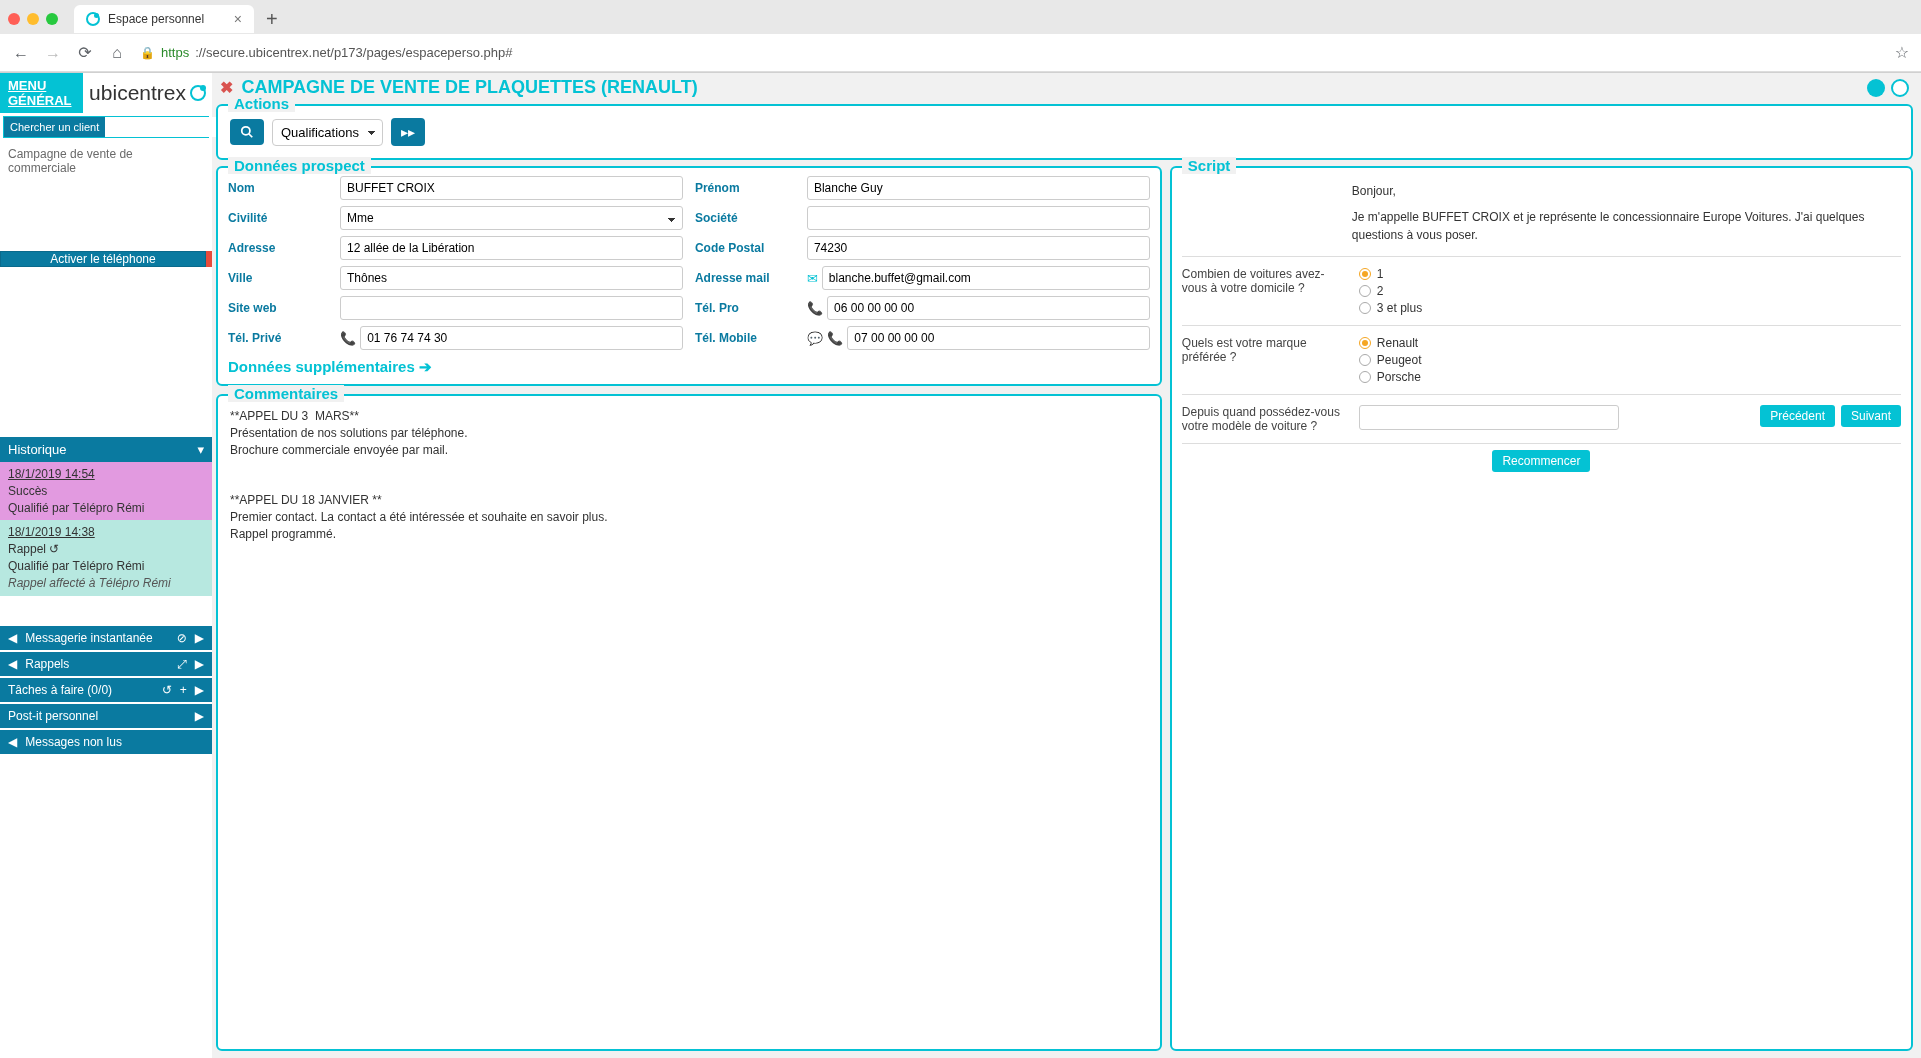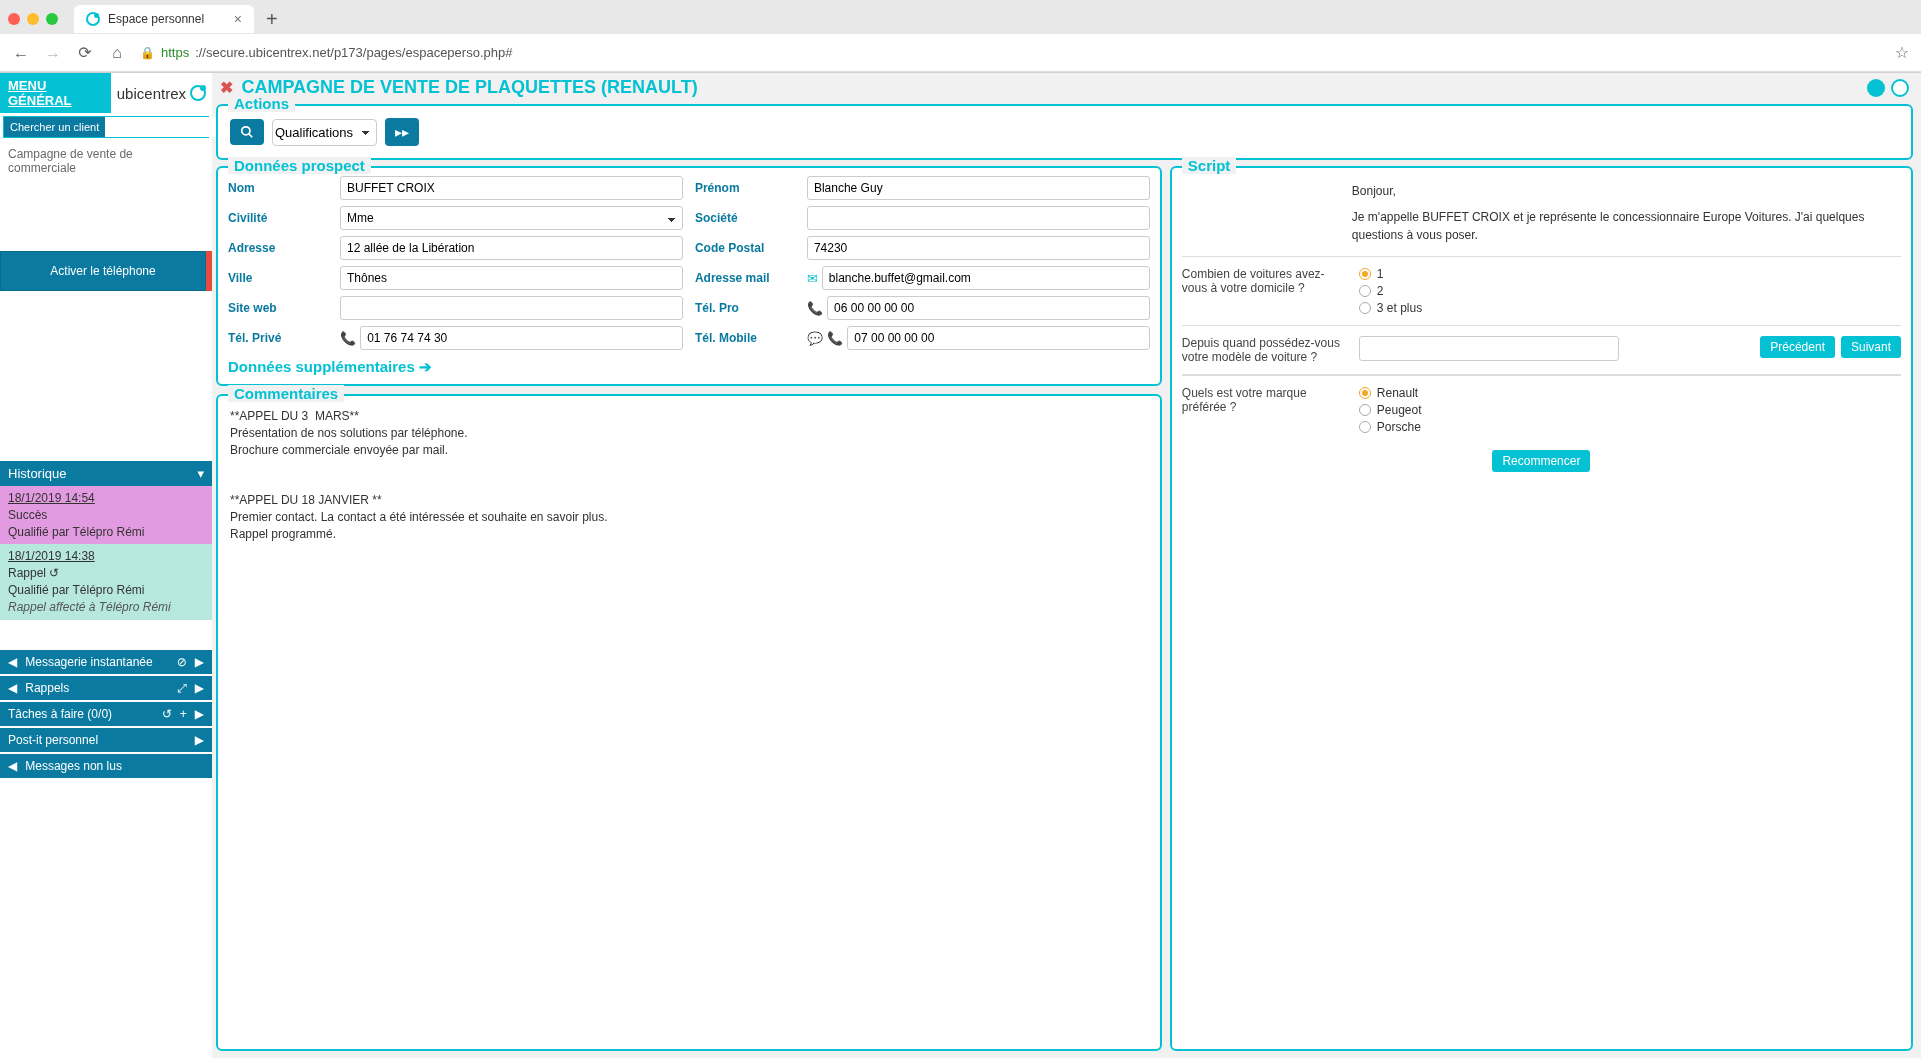--- a/index.html
+++ b/index.html
@@ -23,29 +23,29 @@
 .star-icon { color:#5f6368; font-size:16px;}
 
 
 .app { display:flex; height: calc(100vh - 72px); min-height: 720px;}
 .sidebar { width: 212px; background:#fff; display:flex; flex-direction:column; }
 .main { flex:1; display:flex; flex-direction:column; padding: 4px 8px 8px 4px; gap:6px; min-width:0;}
 
 
 .menu-general { background:#04c2d4; color:#fff; font-weight:bold; padding:5px 8px; font-size:13px; cursor:pointer;text-decoration:underline;}
 .brand-row { display:flex; align-items:center; justify-content:space-between; }
-.brand { display:flex; align-items:center; gap:2px; font-size:15px; color:#333; padding:2px 6px;}
+.brand { display:flex; align-items:center; gap:2px; font-size:21px; color:#333; padding:2px 6px;}
 .brand .logo { width:16px;height:16px;border:2px solid #04c2d4;border-radius:50%;position:relative;margin-left:2px;}
 .brand .logo::after{content:"";position:absolute;width:6px;height:6px;background:#04c2d4;border-radius:50%;top:-2px;right:-2px;}
 .search-client { display:flex; border:1px solid #04c2d4; margin:3px; }
 .search-client .lbl { background:#0a7aa0; color:#fff; font-size:11px; padding:4px 6px; flex-shrink:0;}
 .search-client input { border:none; flex:1; padding:2px 4px; font-size:12px; outline:none;}
 .campaign-link { color:#6a6a6a; font-size:12px; padding:6px 8px; cursor:pointer;}
 .activate-phone-wrap { margin-top:70px; display:flex; }
-.activate-phone { flex:1; background:#0a7aa0; color:#fff; text-align:center; padding:12px 0; font-size:12px; cursor:pointer; border:1px solid #0a6a8c;}
+.activate-phone { flex:1; background:#0a7aa0; color:#fff; text-align:center; padding:0 0; font-size:12px; cursor:pointer; border:1px solid #0a6a8c;}
 .activate-phone-bar { width:6px; background:#e74c3c;}
 .historique-hdr { margin-top:170px; background:#0a7aa0; color:#fff; padding:5px 8px; display:flex; justify-content:space-between; align-items:center; cursor:pointer;}
 .hist-item { padding:4px 8px; font-size:12px; line-height:1.4;}
 .hist-item .dt { text-decoration:underline; color:#333;}
 .hist-item.success { background:#e29ae0; }
 .hist-item.rappel { background:#b7e8e0; }
 .hist-assign { font-style:italic; color:#555; font-size:12px;}
 .bottom-panels { margin-top:30px; display:flex; flex-direction:column; gap:2px;}
 .panel-row { background:#0a7aa0; color:#fff; padding:5px 8px; display:flex; align-items:center; gap:8px; font-size:12px; cursor:pointer;}
 .panel-row .spacer{flex:1;}
@@ -60,21 +60,21 @@
 .hdr-ic { width:18px;height:18px;border-radius:50%;background:#04c2d4; display:inline-block;}
 .hdr-ic.outline{ background:#fff; border:2px solid #04c2d4;}
 
 
 .fs { border:2px solid #04c2d4; border-radius:6px; padding:8px 10px; background:#fff; position:relative;}
 .fs > .legend { position:absolute; top:-11px; left:10px; background:#f1f1f1; padding:0 6px; color:#04c2d4; font-weight:bold; font-size:15px;}
 
 
 .actions-row { display:flex; align-items:center; gap:8px; padding:4px 2px;}
 .btn { background:#0a7aa0; color:#fff; border:none; border-radius:4px; padding:6px 10px; cursor:pointer; font-size:14px;}
-.select { border:1px solid #ccc; border-radius:4px; padding:5px 22px 5px 2px; background:#fff; font-size:13px; appearance:none; background-image: linear-gradient(45deg, transparent 50%, #333 50%), linear-gradient(135deg, #333 50%, transparent 50%); background-position: right 10px top 11px, right 6px top 11px; background-size:4px 4px; background-repeat:no-repeat;}
+.select { border:1px solid #ccc; border-radius:4px; padding:5px 22px 5px 8px; background:#fff; font-size:13px; appearance:none; background-image: linear-gradient(45deg, transparent 50%, #333 50%), linear-gradient(135deg, #333 50%, transparent 50%); background-position: right 10px top 11px, right 6px top 11px; background-size:4px 4px; background-repeat:no-repeat;}
 
 
 .row2 { display:flex; gap:8px; flex:1; min-height:0;}
 .col-left { flex: 1 1 56%; display:flex; flex-direction:column; gap:8px; min-width:0;}
 .col-right { flex: 1 1 44%; display:flex; min-width:0;}
 
 
 .form-grid { display:grid; grid-template-columns: 100px 1fr 100px 1fr; gap:6px 12px; align-items:center;}
 .form-grid label { color:#0a7aa0; font-weight:bold; font-size:12px;}
 .form-grid .inwrap { display:flex; align-items:center; gap:4px;}
@@ -340,46 +340,46 @@
                     <span class="dot"></span>
                     <span>2</span>
                   </label>
                 <label class="radio">
                     <span class="dot"></span>
                     <span>3 et plus</span>
                   </label>
               </div>
             </div>
 
+            <div class="q-row">
+              <div class="q">Quels est votre marque préférée ?</div>
+              <div class="opts">
+                <label class="radio sel">
+                    <span class="dot"></span>
+                    <span>Renault</span>
+                  </label>
+                <label class="radio">
+                    <span class="dot"></span>
+                    <span>Peugeot</span>
+                  </label>
+                <label class="radio">
+                    <span class="dot"></span>
+                    <span>Porsche</span>
+                  </label>
+              </div>
+            </div>
+
             <div class="q-row" style="border-bottom:1px solid #ddd">
               <div class="q">Depuis quand possédez-vous votre modèle de voiture ?</div>
               <input class="txt" value="" style="">
               <div class="script-buttons">
                 <button class="btn2">Précédent</button>
                 <button class="btn2">Suivant</button>
               </div>
             </div>
 
-            <div class="q-row">
-              <div class="q">Quels est votre marque préférée ?</div>
-              <div class="opts">
-                <label class="radio sel">
-                    <span class="dot"></span>
-                    <span>Renault</span>
-                  </label>
-                <label class="radio">
-                    <span class="dot"></span>
-                    <span>Peugeot</span>
-                  </label>
-                <label class="radio">
-                    <span class="dot"></span>
-                    <span>Porsche</span>
-                  </label>
-              </div>
-            </div>
-
             <button class="btn2 recommencer">Recommencer</button>
           </div>
         </div>
       </div>
     </div>
   </div>
 </div>
 
 </body></html>

